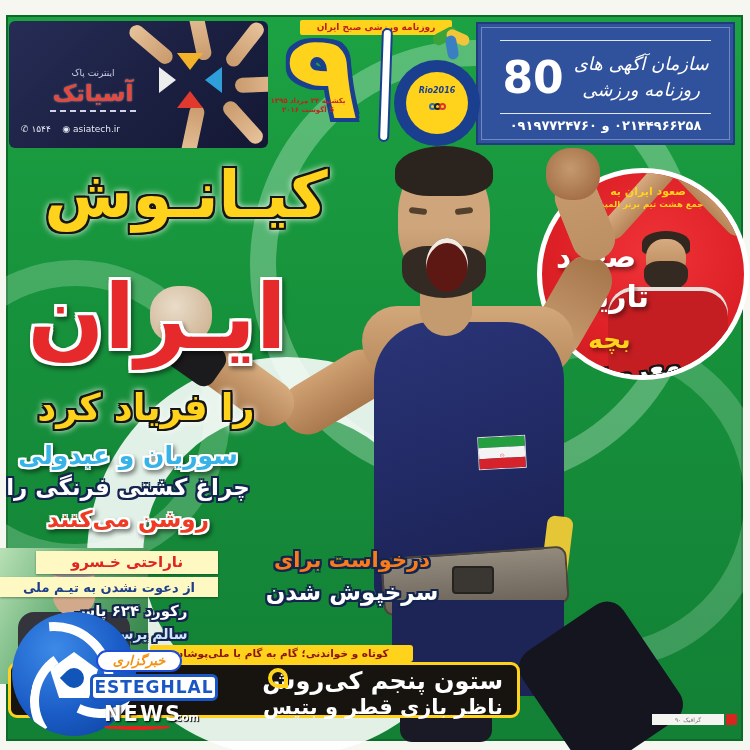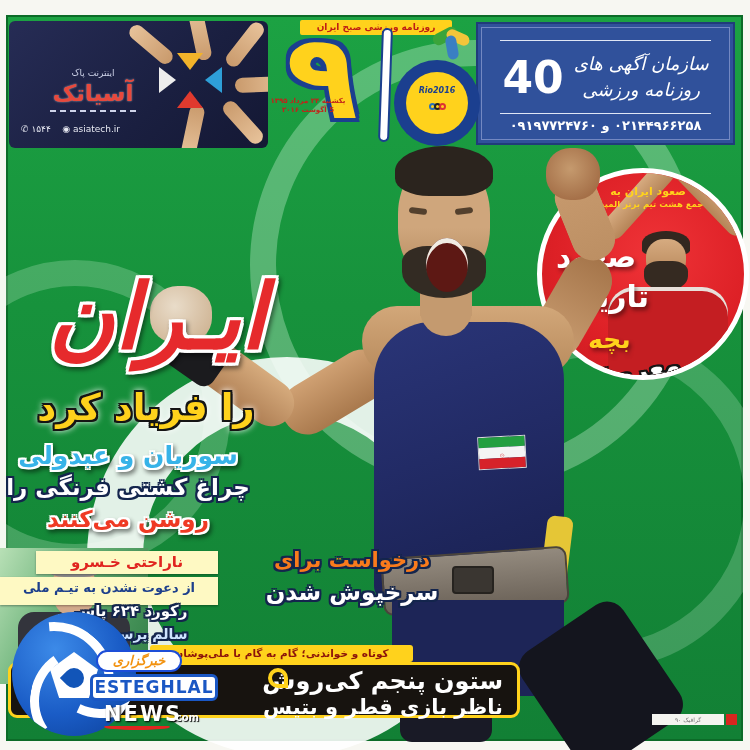--- a/index.html
+++ b/index.html
@@ -12,21 +12,21 @@
             background:linear-gradient(180deg,#1ca243 0%,#17923c 40%,#128035 100%);
             border:2px solid #0c6b28; }
 
   
   .ring { border-radius:50%; border:26px solid rgba(235,255,238,.30); }
   .swoosh { border-radius:50%; border:56px solid rgba(255,255,255,.88); width:400px; height:400px; }
 
   
   .olk { text-shadow:-2px -2px 0 #151515,2px -2px 0 #151515,-2px 2px 0 #151515,2px 2px 0 #151515,-2px 0 0 #151515,2px 0 0 #151515,0 -2px 0 #151515,0 2px 0 #151515; }
   .olw { text-shadow:-2px -2px 0 #fff,2px -2px 0 #fff,-2px 2px 0 #fff,2px 2px 0 #fff,-2px 0 0 #fff,2px 0 0 #fff,0 -2px 0 #fff,0 2px 0 #fff; }
-  .olw3 { text-shadow:-3px -3px 0 #fff,3px -3px 0 #fff,-3px 3px 0 #fff,3px 3px 0 #fff,-3px 0 0 #fff,3px 0 0 #fff,0 -3px 0 #fff,0 3px 0 #fff;font-style:italic; }
+  .olw3 { text-shadow:-3px -3px 0 #fff,3px -3px 0 #fff,-3px 3px 0 #fff,3px 3px 0 #fff,-3px 0 0 #fff,3px 0 0 #fff,0 -3px 0 #fff,0 3px 0 #fff; }
   .oln { text-shadow:-2px -2px 0 #14254d,2px -2px 0 #14254d,-2px 2px 0 #14254d,2px 2px 0 #14254d,-2px 0 0 #14254d,2px 0 0 #14254d,0 -2px 0 #14254d,0 2px 0 #14254d; }
   .glw { filter:drop-shadow(0 0 3px rgba(255,255,255,.9)); }
   .gld { filter:drop-shadow(2px 3px 2px rgba(0,0,0,.45)); }
   .b { font-weight:bold; }
 
   
   .ad { left:9px; top:21px; width:259px; height:127px; border-radius:6px;
         background:linear-gradient(135deg,#262c55 0%,#1a1f40 60%,#141834 100%); overflow:hidden; z-index:40; }
   .hand { background:linear-gradient(90deg,#e7c29a,#c99a6c); border-radius:8px; width:52px; height:15px; }
   .tri { width:0; height:0; }
@@ -155,26 +155,27 @@
     <div>5 آگوست ۲۰۱۶</div>
   </div>
 
   <div class="abs office">
     <div class="rule" style="margin-top:16px;"></div>
     <div style="display:flex;flex-direction:row-reverse;align-items:center;justify-content:center;gap:10px;height:72px;">
       <div dir="rtl" style="text-align:center;font-style:italic;font-size:18px;line-height:26px;">
         <div>سازمان آگهی های</div>
         <div>روزنامه ورزشی</div>
       </div>
-      <div class="b" style="font-size:44px;">40</div>
+      <div class="b" style="font-size:44px;">80</div>
     </div>
     <div class="rule"></div>
     <div dir="rtl" class="b" style="text-align:center;font-size:13px;margin-top:4px;">۰۲۱۴۴۹۶۶۲۵۸ و ۰۹۱۹۷۷۲۴۷۶۰</div>
   </div>
 
+  <div class="abs hl1 olk glw" dir="rtl">کیـانـوش</div>
   <div class="abs hl2 olw3 gld" dir="rtl">ایـران</div>
   <div class="abs hl3 olk glw" dir="rtl">را فریاد کرد</div>
 
   <div class="abs wr olw gld" dir="rtl" style="top:441px;font-size:25px;color:#37b3e8;">سوریان و عبدولی</div>
   <div class="abs wr oln" dir="rtl" style="top:474px;font-size:23px;color:#fff;">چراغ کشتی فرنگی را</div>
   <div class="abs wr olw gld" dir="rtl" style="top:506px;font-size:23px;color:#ef3a24;">روشن می‌کنند</div>
 
   <div class="abs badge">
 
     <div class="abs skin" style="left:48px;top:16px;width:96px;height:23px;border-radius:12px;transform:rotate(-48deg);"></div>
@@ -231,21 +232,21 @@
     <div class="abs lf" style="left:400px;top:682px;width:92px;height:60px;background:#191a26;border-radius:12px;"></div>
   </div>
 
   <div class="abs qphoto">
     <div class="abs" style="left:18px;top:64px;width:112px;height:72px;background:#33343c;border-radius:16px 16px 0 0;"></div>
     <div class="abs" style="left:58px;top:66px;width:32px;height:38px;background:#e9e9e9;clip-path:polygon(0 0,100% 0,50% 100%);"></div>
     <div class="abs" style="left:52px;top:14px;width:44px;height:54px;background:#d2a98b;border-radius:45%;"></div>
     <div class="abs" style="left:49px;top:7px;width:50px;height:22px;background:#8f8f8f;border-radius:50% 50% 30% 30%;"></div>
   </div>
   <div class="abs strip" dir="rtl" style="left:36px;top:551px;width:182px;height:23px;color:#e02520;font-size:15px;font-weight:bold;line-height:23px;">ناراحتی خـسرو</div>
-  <div class="abs strip" dir="rtl" style="left:0;top:577px;width:218px;height:28px;color:#1d3f8c;font-size:13px;font-weight:bold;line-height:22px;">از دعوت نشدن به تیـم ملی</div>
+  <div class="abs strip" dir="rtl" style="left:0;top:577px;width:218px;height:20px;color:#1d3f8c;font-size:13px;font-weight:bold;line-height:22px;">از دعوت نشدن به تیـم ملی</div>
   <div class="abs b oln" dir="rtl" style="left:40px;top:602px;width:182px;text-align:center;color:#fff;font-size:15px;z-index:36;">رکورد ۶۲۴ پاس</div>
   <div class="abs b oln" dir="rtl" style="left:40px;top:626px;width:182px;text-align:center;color:#cfe4ff;font-size:14px;z-index:36;">سالم پرسپولیس</div>
 
   <div class="abs pg oln" dir="rtl" style="top:548px;font-size:21px;color:#f97b1c;">درخواست برای</div>
   <div class="abs pg oln" dir="rtl" style="top:579px;font-size:23px;color:#fff;">سرخپوش شدن</div>
 
   <div class="abs ribbon" dir="rtl">کوتاه و خواندنی؛ گام به گام با ملی‌پوشان</div>
   <div class="abs band" dir="rtl">
     <div style="font-size:24px;margin-left:7px;">ستون پنجم کی‌روش</div>
     <div style="font-size:21px;">ناظر بازی قطر و بتیس</div>

